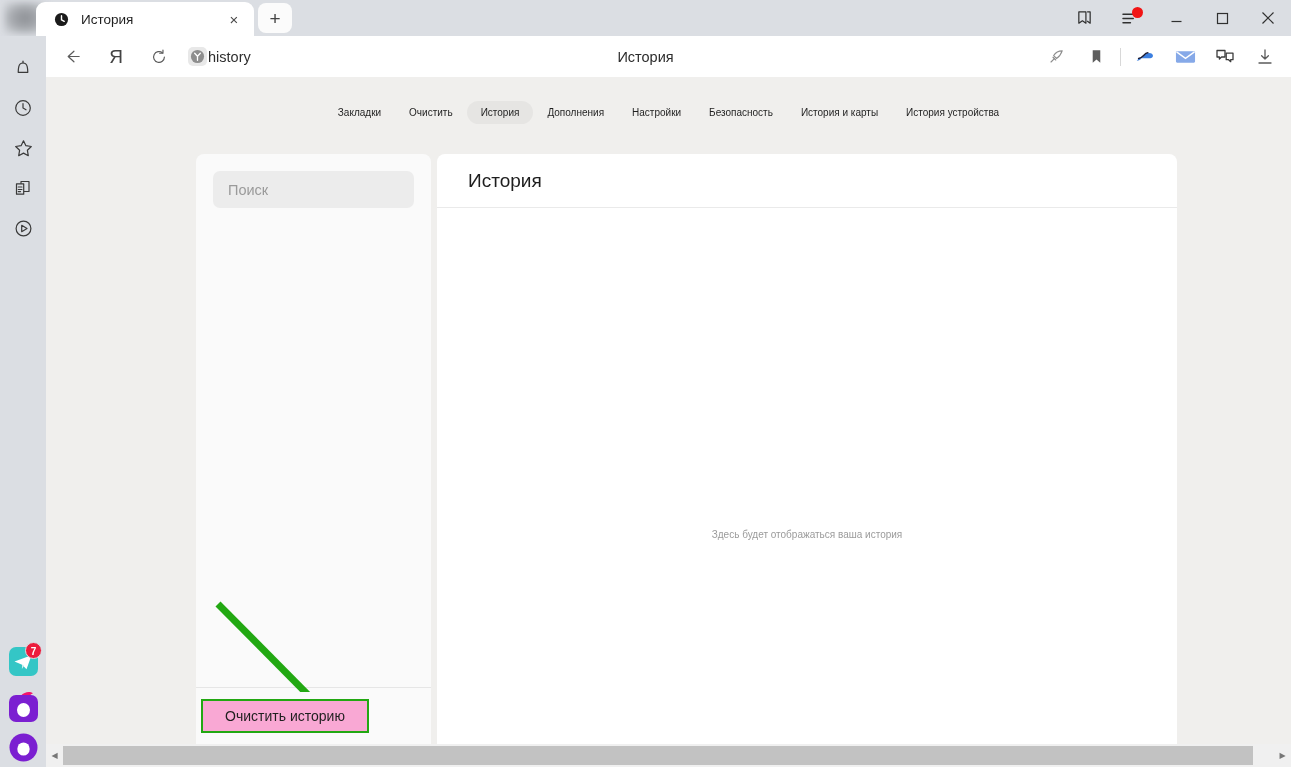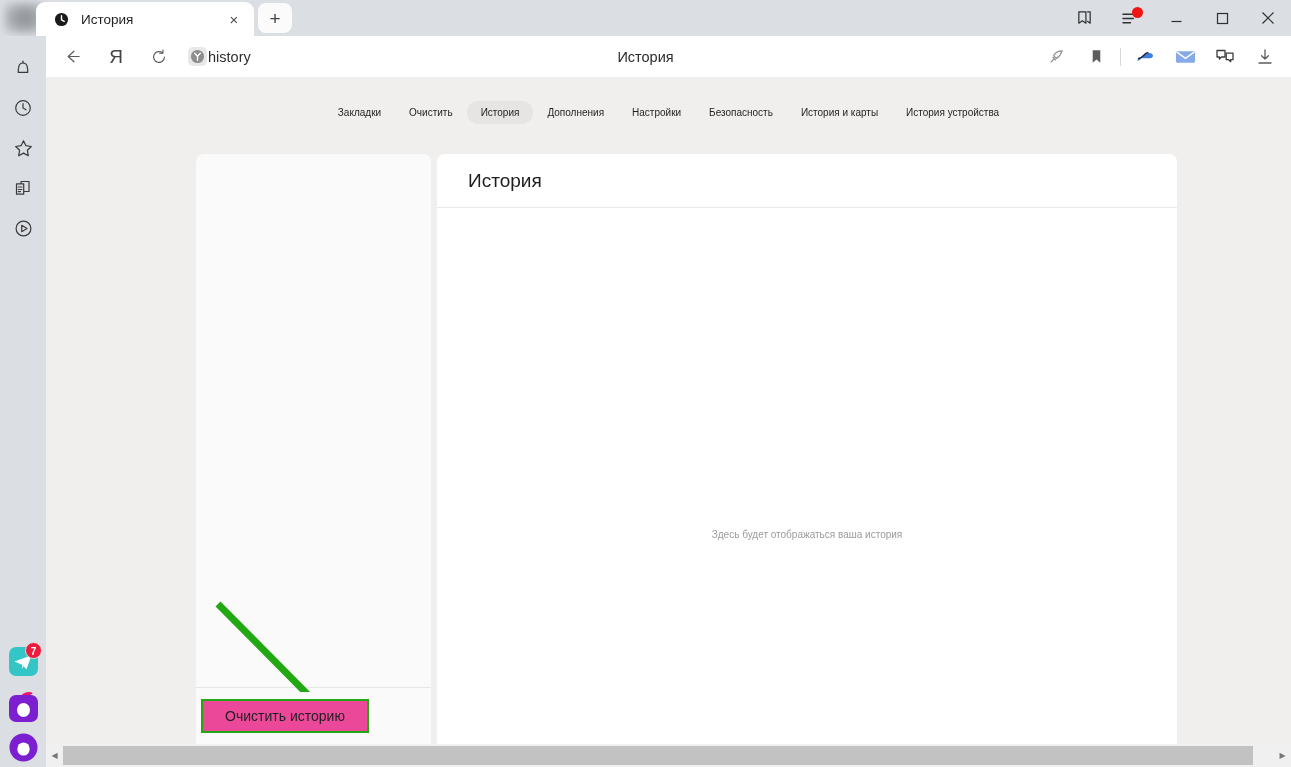--- a/index.html
+++ b/index.html
@@ -129,21 +129,21 @@
     position: absolute; left: 17px; top: 17px; width: 201px; height: 37px;
     background: #ececec; border-radius: 7px;
     display: flex; align-items: center; padding-left: 15px;
     font-size: 14.5px; color: #9a9a9a;
   }
   .clear-sep {
     position: absolute; left: 0; bottom: 56px; width: 235px; height: 1px; background: #e6e6e6;
   }
   .clear-btn {
     position: absolute; left: 5px; bottom: 11px; width: 168px; height: 34px;
-    border: 2.5px solid #22a812; background: #ec4899;
+    border: 2.5px solid #22a812; background: #f9a8d4;
     display: flex; align-items: center; justify-content: center;
     font-size: 14px; color: #1f1f1f;
   }
 
   .arrow-svg { position: absolute; left: 140px; top: 495px; width: 200px; height: 120px; pointer-events: none; }
 
   .main-panel {
     position: absolute; left: 391px; top: 77px; width: 740px; height: 590px;
     background: #ffffff; border-radius: 8px 8px 0 0;
   }
@@ -354,20 +354,21 @@
       <div class="navtab">Очистить</div>
       <div class="navtab active">История</div>
       <div class="navtab">Дополнения</div>
       <div class="navtab">Настройки</div>
       <div class="navtab">Безопасность</div>
       <div class="navtab">История и карты</div>
       <div class="navtab">История устройства</div>
     </div>
 
     <div class="left-panel">
+      <div class="search-box">Поиск</div>
       <div class="clear-sep"></div>
       <div class="clear-btn">Очистить историю</div>
     </div>
 
     <svg class="arrow-svg" viewBox="0 0 200 120">
       <path d="M32 32 L142 143" stroke="#22a812" stroke-width="7" stroke-linecap="butt" fill="none"></path>
       <path d="M155 155 L127 144 L141 128 Z" fill="#22a812"></path>
     </svg>
 
     <div class="main-panel">

